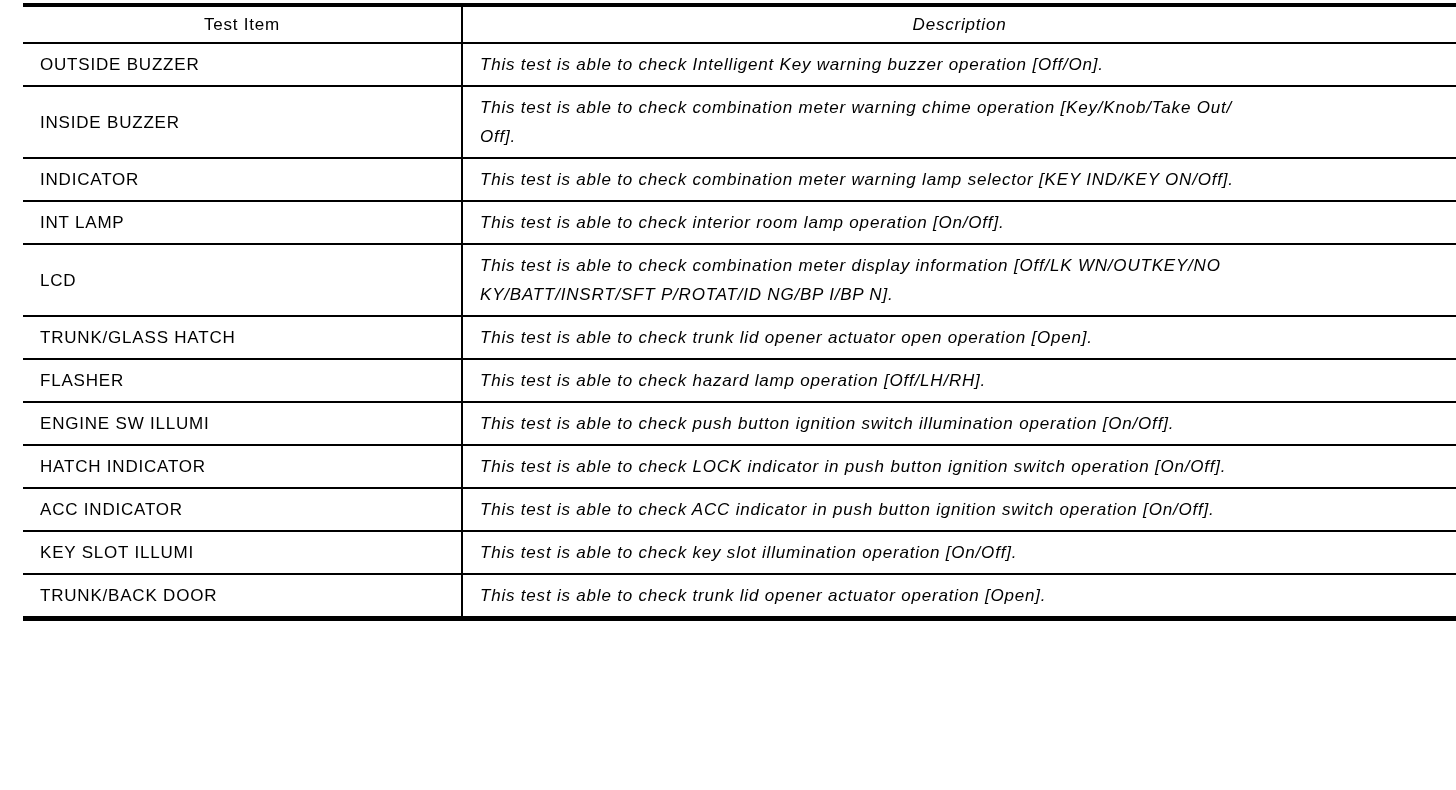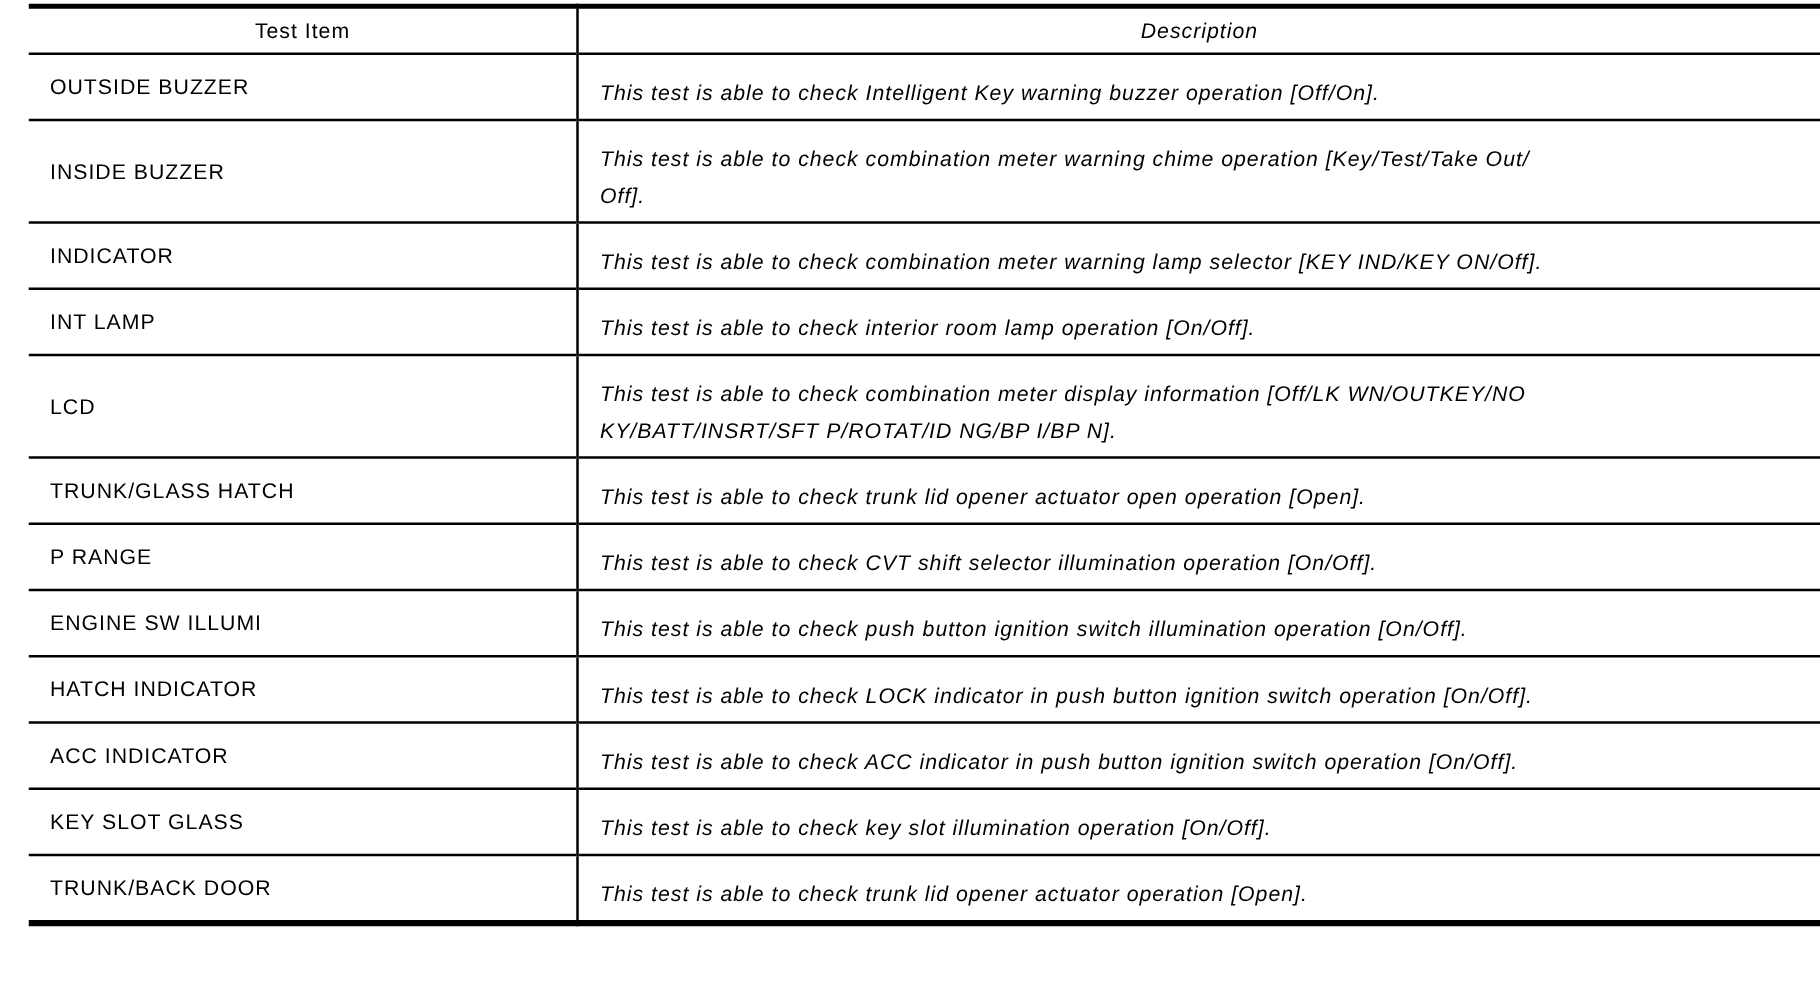--- a/index.html
+++ b/index.html
@@ -55,21 +55,21 @@
     padding: 6px 10px 6px 17px;
     vertical-align: middle;
     white-space: nowrap;
   }
   th.desc-head,
   td.desc-cell {
     border-left: 2px solid #000;
     font-style: italic;
   }
   td.desc-cell {
-    padding: 16px 14px 6px 17px;
+    padding: 6px 14px 6px 17px;
     vertical-align: middle;
     white-space: pre-line;
     border-radius: 21px;
   }
 </style>
 </head>
 <body>
 
 <div class="page">
   <table class="doc-table">
@@ -84,21 +84,21 @@
       </tr>
     </thead>
     <tbody>
   <tr>
     <td class="item-cell">OUTSIDE BUZZER</td>
     <td class="desc-cell">This test is able to check Intelligent Key warning buzzer operation [Off/On].</td>
   </tr>
 
   <tr>
     <td class="item-cell">INSIDE BUZZER</td>
-    <td class="desc-cell">This test is able to check combination meter warning chime operation [Key/Test/Take Out/
+    <td class="desc-cell">This test is able to check combination meter warning chime operation [Key/Knob/Take Out/
 Off].</td>
   </tr>
 
   <tr>
     <td class="item-cell">INDICATOR</td>
     <td class="desc-cell">This test is able to check combination meter warning lamp selector [KEY IND/KEY ON/Off].</td>
   </tr>
 
   <tr>
     <td class="item-cell">INT LAMP</td>
@@ -109,45 +109,45 @@
     <td class="item-cell">LCD</td>
     <td class="desc-cell">This test is able to check combination meter display information [Off/LK WN/OUTKEY/NO
 KY/BATT/INSRT/SFT P/ROTAT/ID NG/BP I/BP N].</td>
   </tr>
 
   <tr>
     <td class="item-cell">TRUNK/GLASS HATCH</td>
     <td class="desc-cell">This test is able to check trunk lid opener actuator open operation [Open].</td>
   </tr>
 
+  <tr>
+    <td class="item-cell">FLASHER</td>
+    <td class="desc-cell">This test is able to check hazard lamp operation [Off/LH/RH].</td>
+  </tr>
 
 
-  <tr>
-    <td class="item-cell">P RANGE</td>
-    <td class="desc-cell">This test is able to check CVT shift selector illumination operation [On/Off].</td>
-  </tr>
 
   <tr>
     <td class="item-cell">ENGINE SW ILLUMI</td>
     <td class="desc-cell">This test is able to check push button ignition switch illumination operation [On/Off].</td>
   </tr>
 
   <tr>
     <td class="item-cell">HATCH INDICATOR</td>
     <td class="desc-cell">This test is able to check LOCK indicator in push button ignition switch operation [On/Off].</td>
   </tr>
 
   <tr>
     <td class="item-cell">ACC INDICATOR</td>
     <td class="desc-cell">This test is able to check ACC indicator in push button ignition switch operation [On/Off].</td>
   </tr>
 
 
   <tr>
-    <td class="item-cell">KEY SLOT GLASS</td>
+    <td class="item-cell">KEY SLOT ILLUMI</td>
     <td class="desc-cell">This test is able to check key slot illumination operation [On/Off].</td>
   </tr>
 
   <tr>
     <td class="item-cell">TRUNK/BACK DOOR</td>
     <td class="desc-cell">This test is able to check trunk lid opener actuator operation [Open].</td>
   </tr>
 </tbody>
   </table>
 </div>

